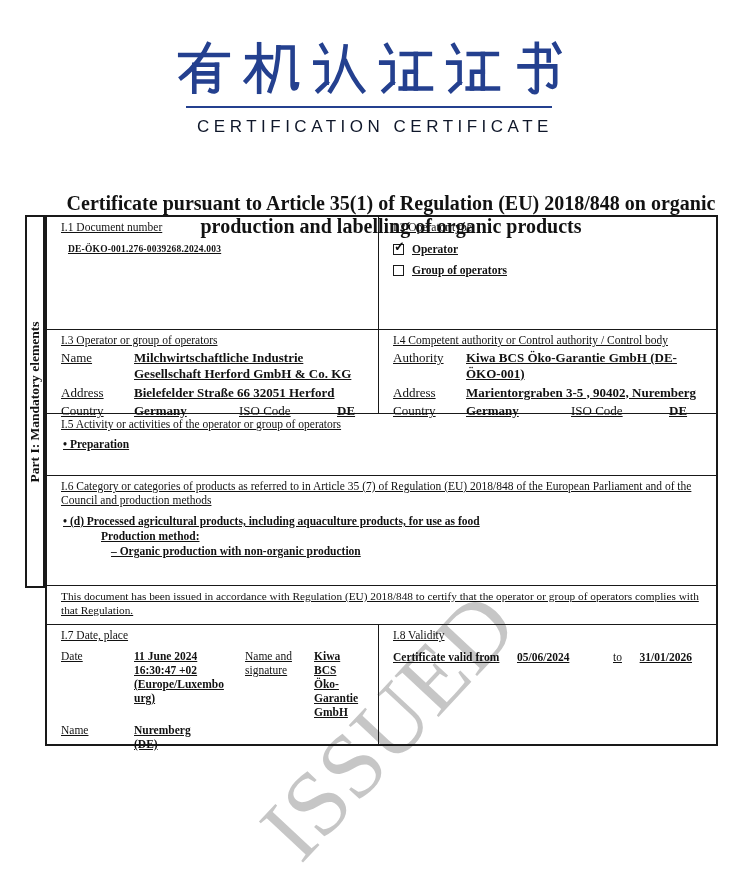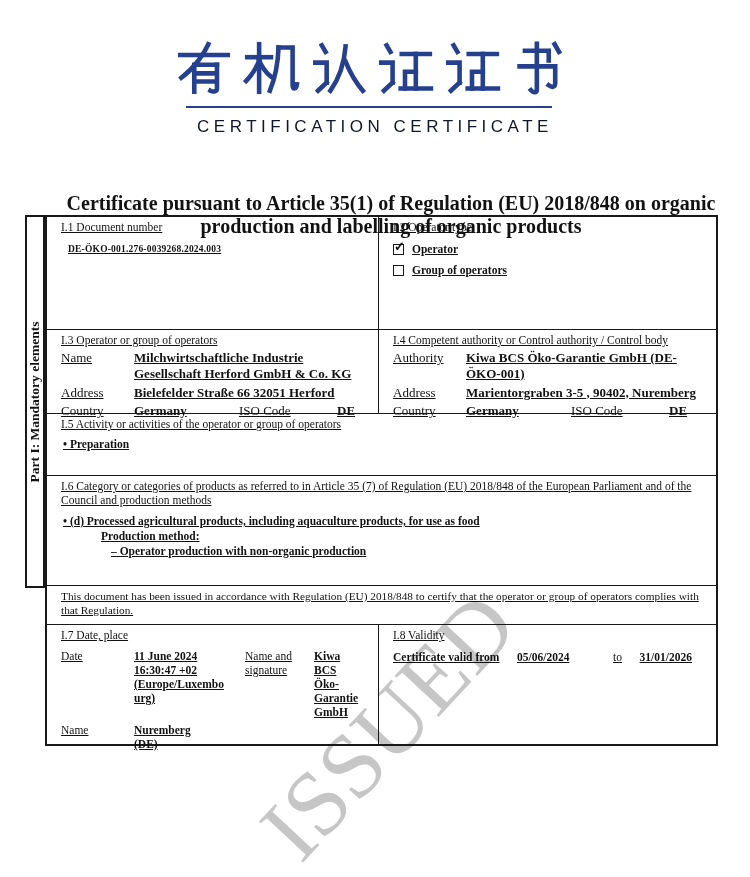--- a/index.html
+++ b/index.html
@@ -219,21 +219,21 @@
         <div class="sec-label">I.5 Activity or activities of the operator or group of operators</div>
         <div class="bullet-line">• Preparation</div>
       </section>
     </div>
 
     <div class="row r4">
       <section class="cell full">
         <div class="sec-label">I.6 Category or categories of products as referred to in Article 35 (7) of Regulation (EU) 2018/848 of the European Parliament and of the Council  and production methods</div>
         <div class="bullet-line">• (d) Processed agricultural products, including aquaculture products, for use as food</div>
         <div class="indent1">Production method:</div>
-        <div class="indent2">– Operator production with non-organic production</div>
+        <div class="indent2">– Organic production with non-organic production</div>
       </section>
     </div>
 
     <div class="row r5">
       <section class="cell full">
         <div class="statement">This document has been issued in accordance with Regulation (EU) 2018/848 to certify that the operator or group of operators complies with that Regulation.</div>
       </section>
     </div>
 
     <div class="row r6">

